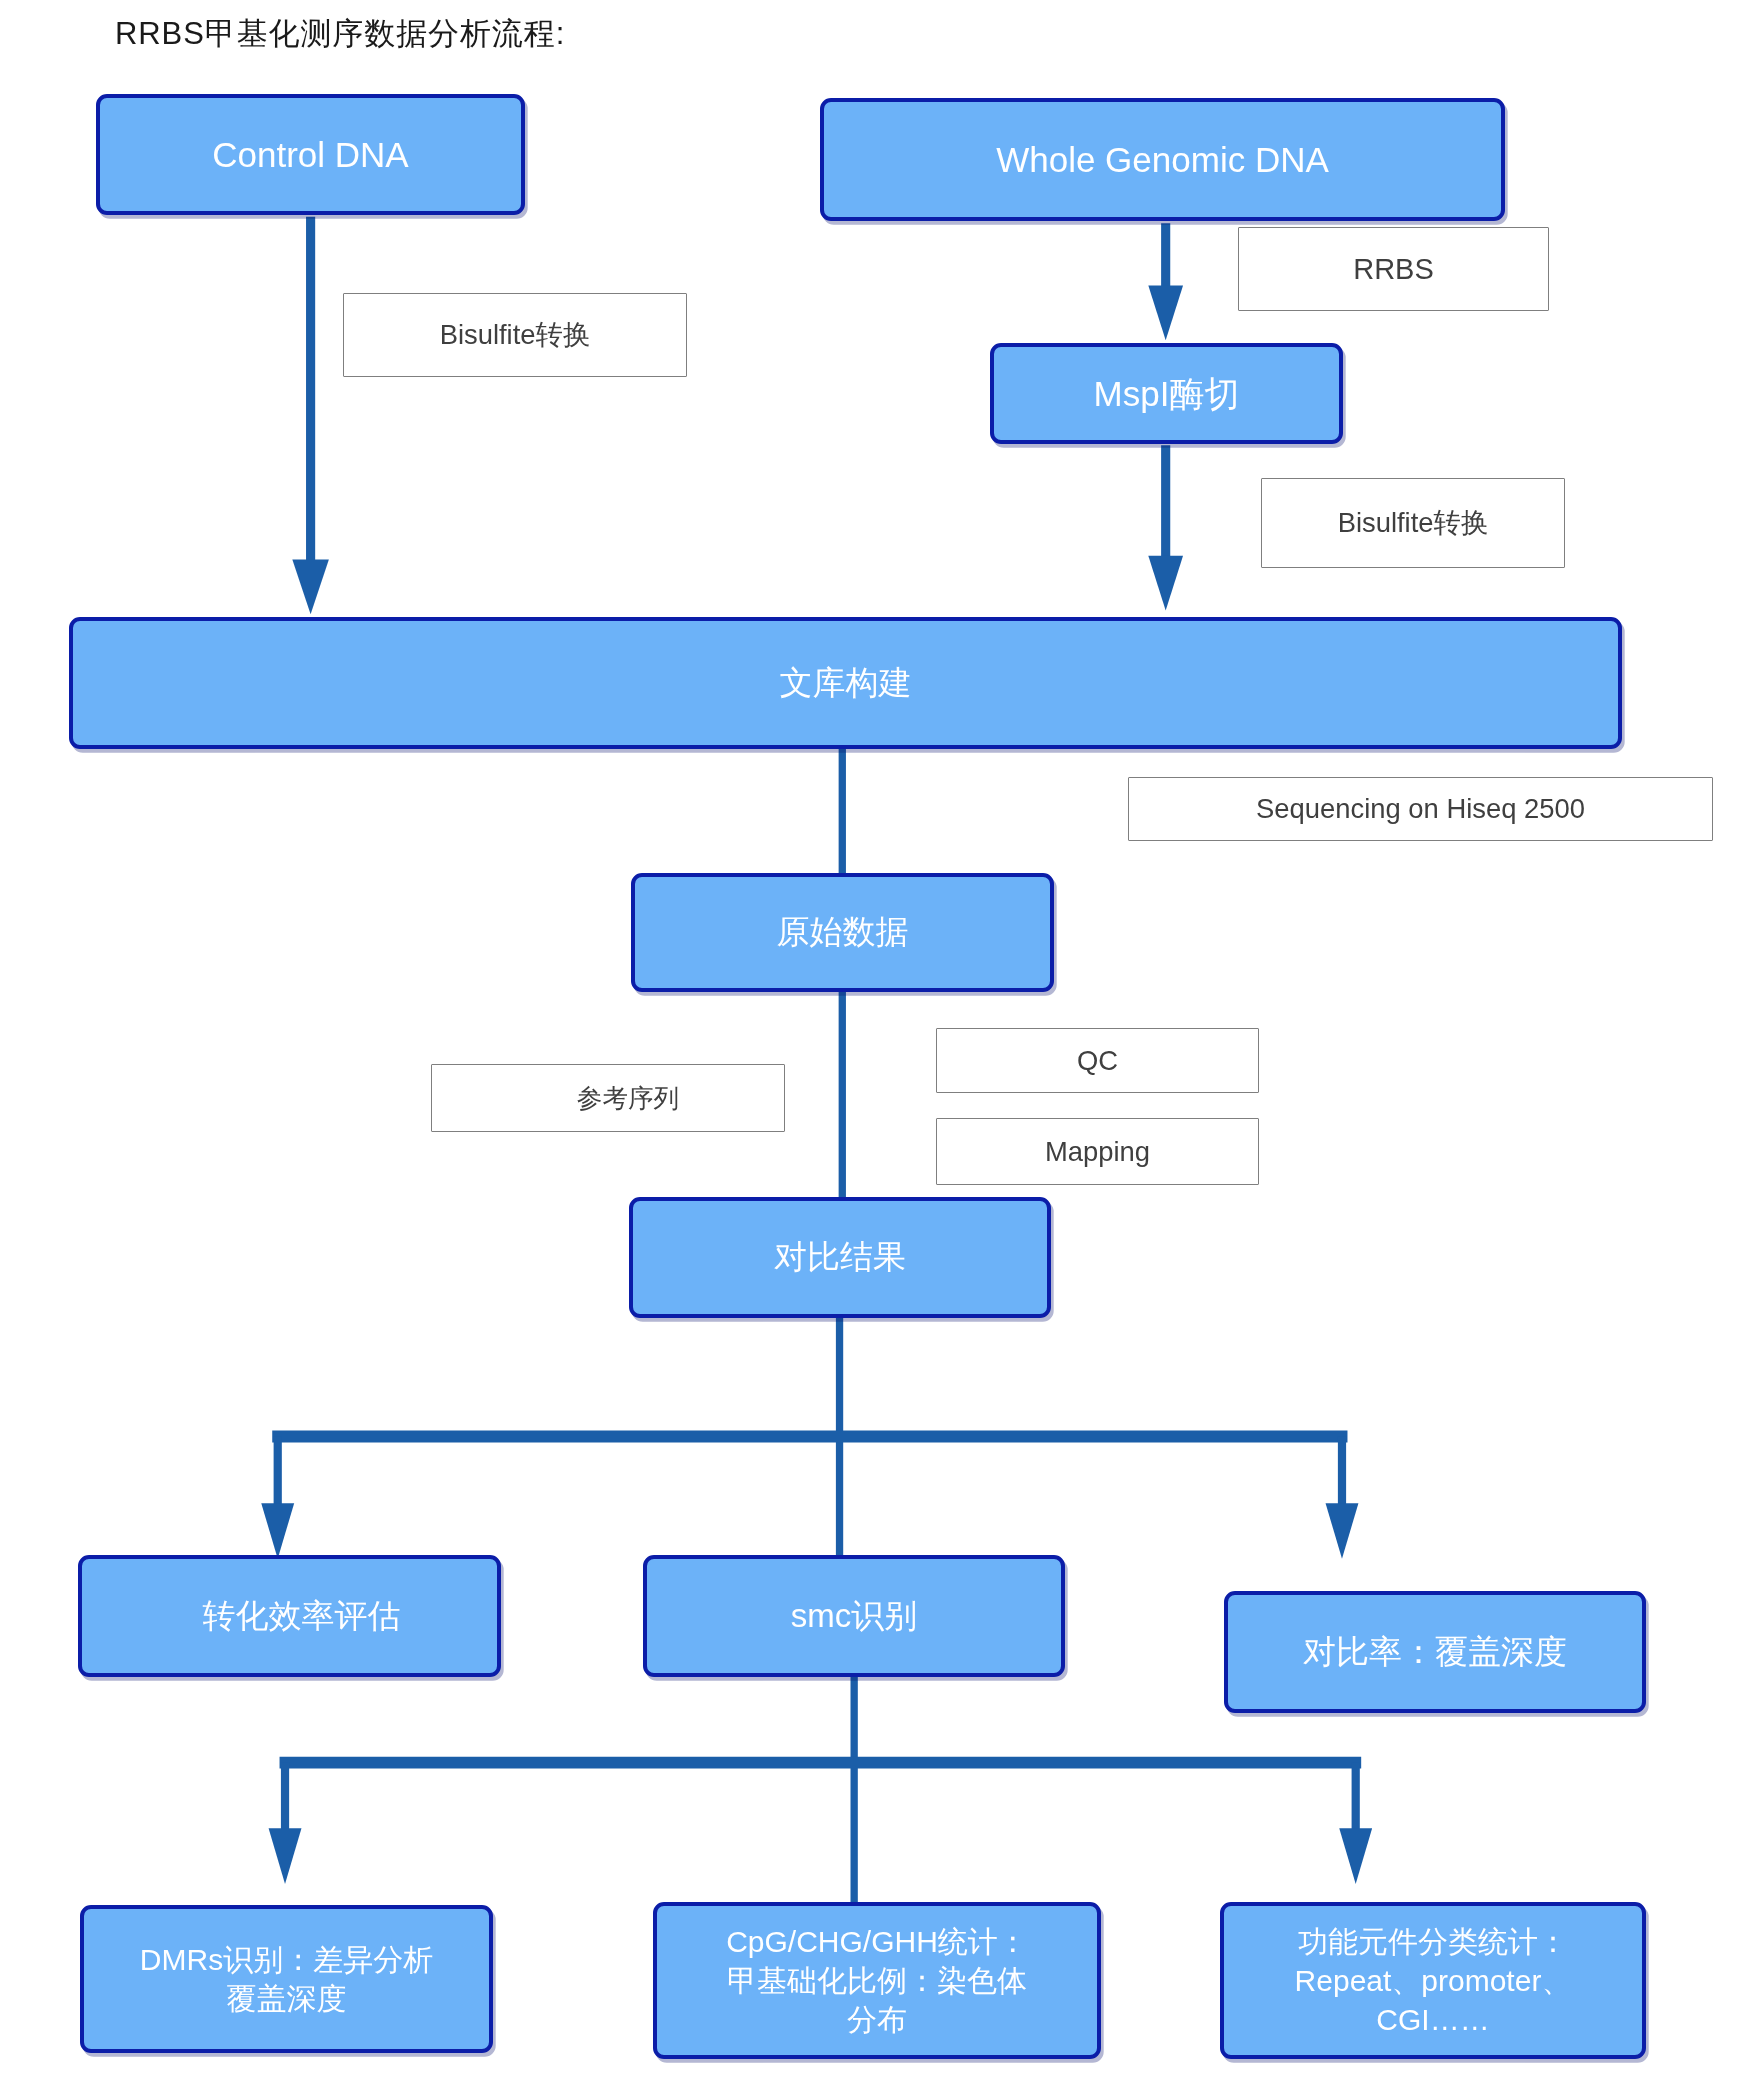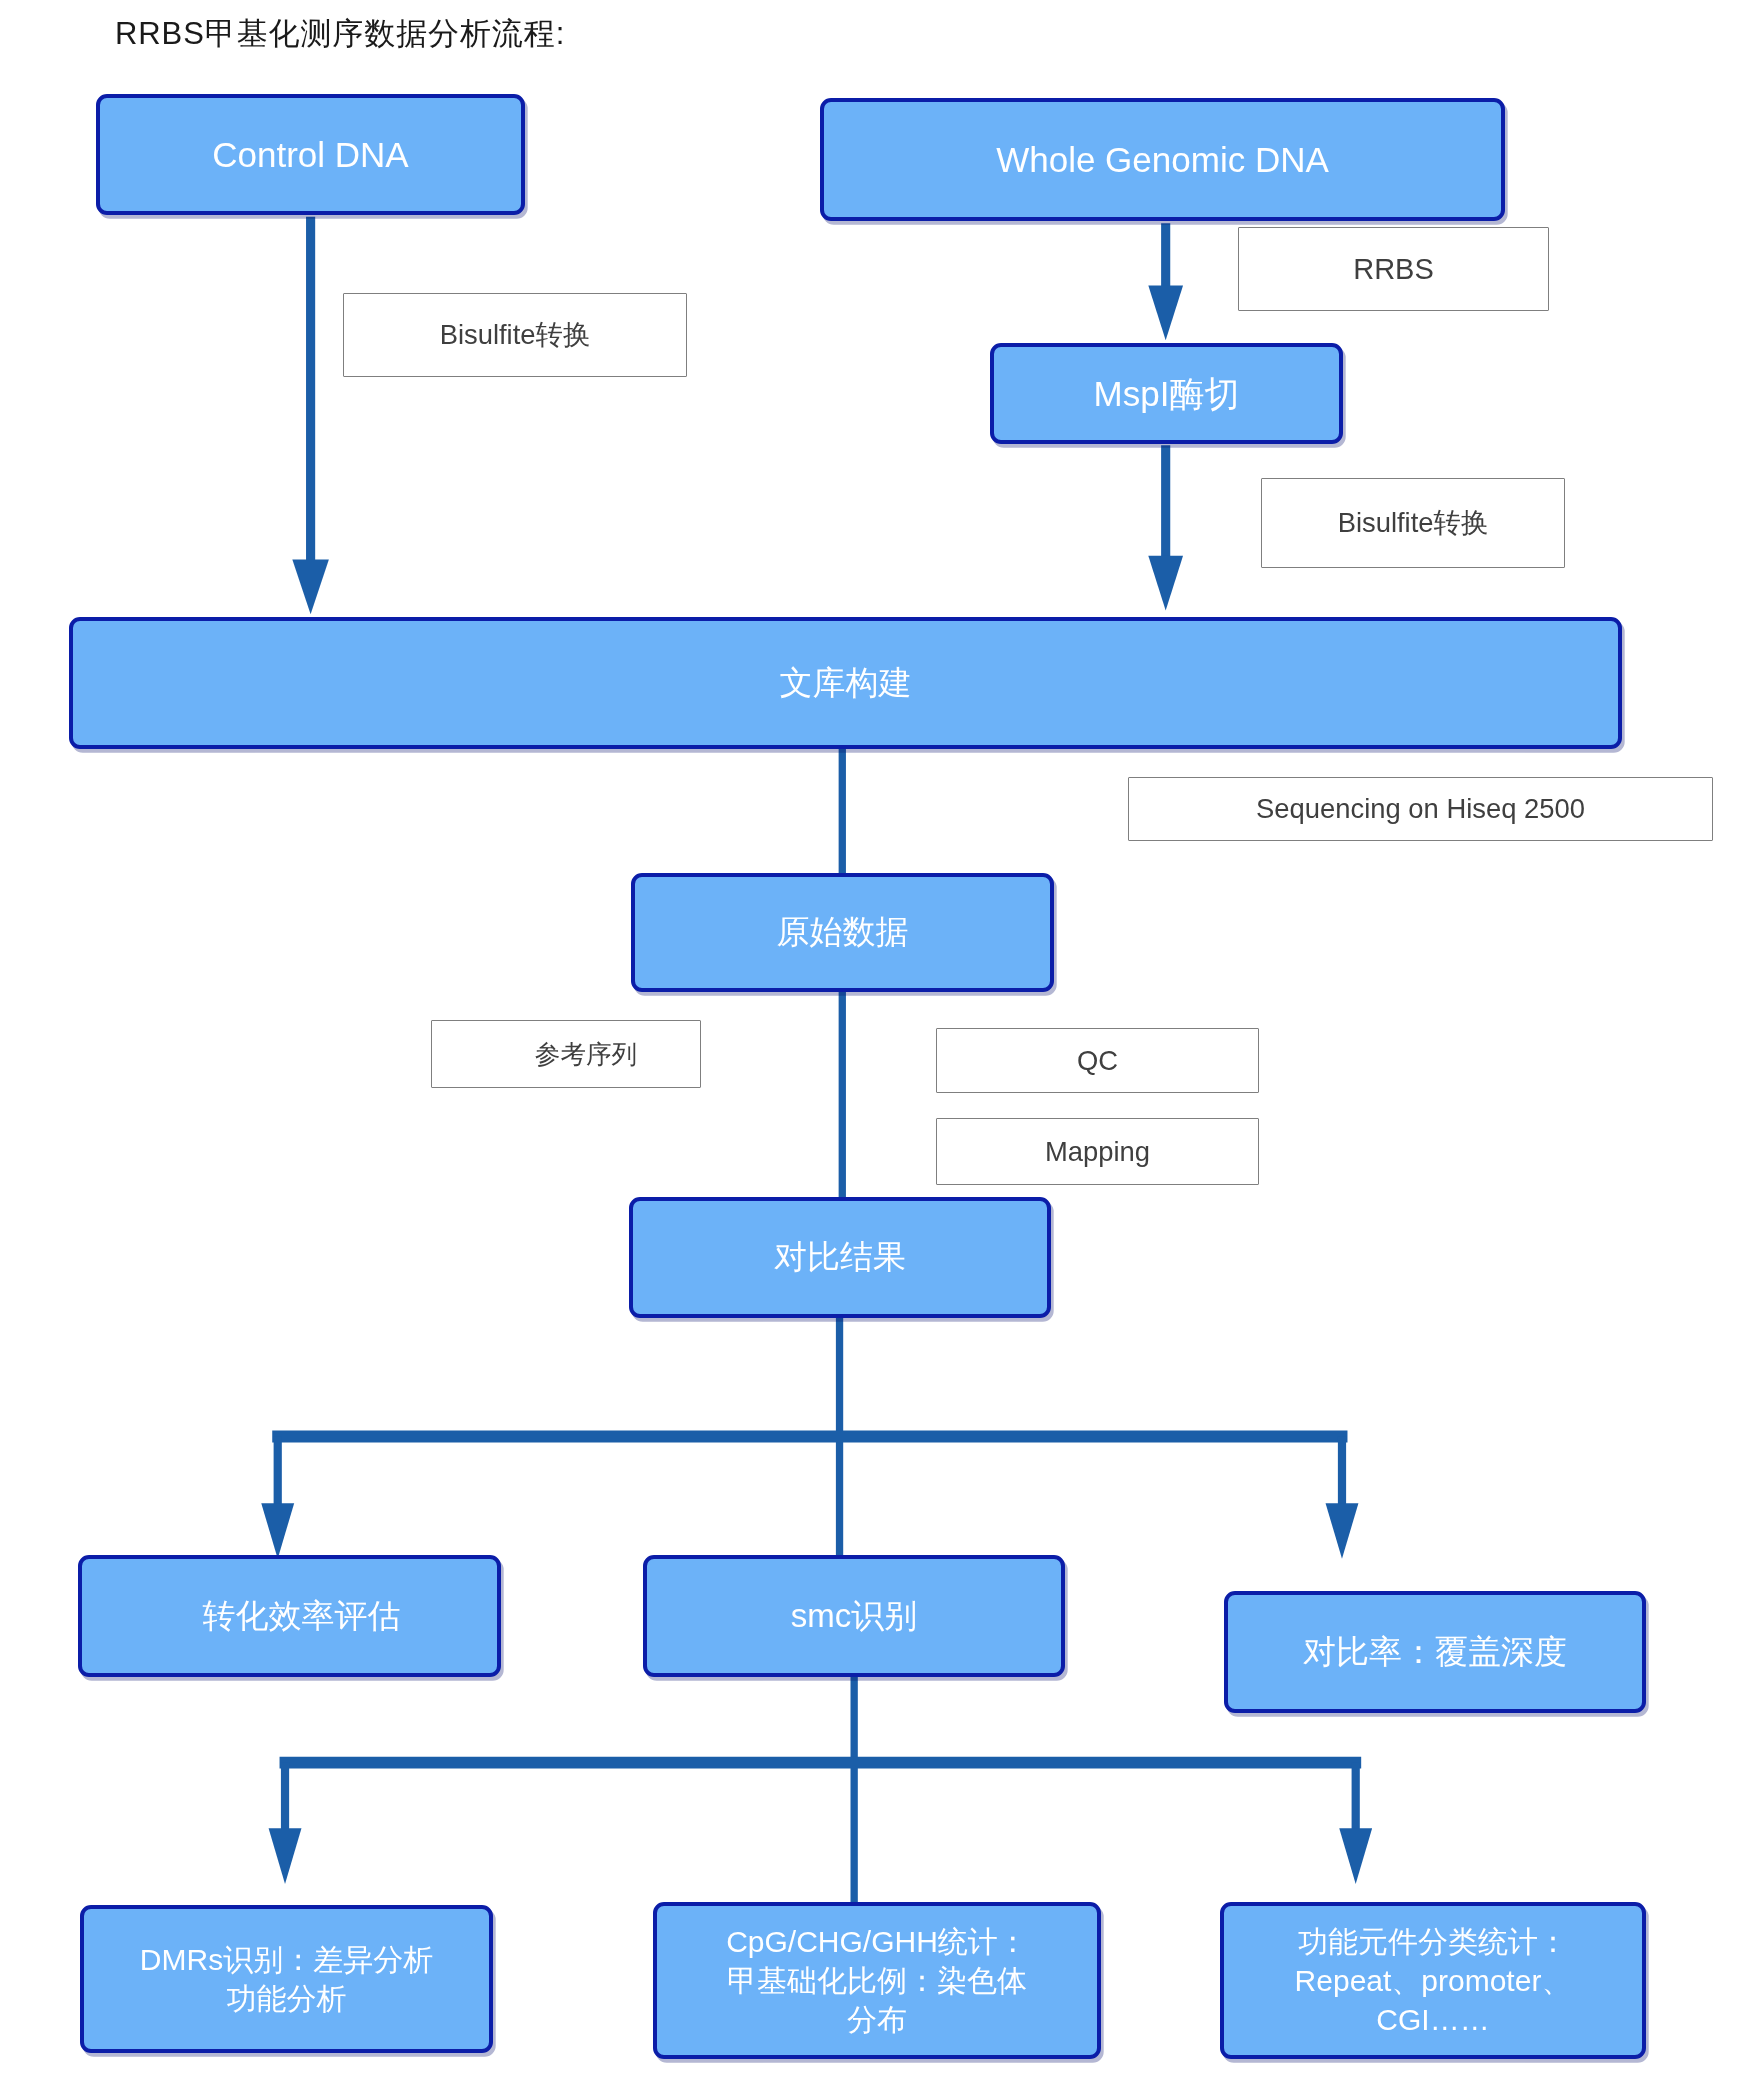--- a/index.html
+++ b/index.html
@@ -94,38 +94,38 @@
 
   <div class="node" style="left:629px;top:1197px;width:422px;height:121px;font-size:33px;">对比结果</div>
 
   <div class="node" style="left:78px;top:1555px;width:423px;height:122px;font-size:33px;padding-left:24px;">转化效率评估</div>
 
   <div class="node" style="left:643px;top:1555px;width:422px;height:122px;font-size:33px;">smc识别</div>
 
   <div class="node" style="left:1224px;top:1555px;width:422px;height:122px;font-size:33px;margin-top:36px;">对比率：覆盖深度</div>
 
   <div class="node" style="left:80px;top:1905px;width:413px;height:148px;font-size:30px;">DMRs识别：差异分析
-功能分析</div>
+覆盖深度</div>
 
   <div class="node" style="left:653px;top:1902px;width:448px;height:157px;font-size:30px;">CpG/CHG/GHH统计：
 甲基础化比例：染色体
 分布</div>
 
   <div class="node" style="left:1220px;top:1902px;width:426px;height:157px;font-size:30px;">功能元件分类统计：
 Repeat、promoter、
 CGI……</div>
 
   <div class="label" style="left:1238px;top:227px;width:311px;height:84px;font-size:29px;">RRBS</div>
 
   <div class="label" style="left:343px;top:293px;width:344px;height:84px;font-size:27.4px;">Bisulfite转换</div>
 
   <div class="label" style="left:1261px;top:478px;width:304px;height:90px;font-size:27.4px;">Bisulfite转换</div>
 
   <div class="label" style="left:1128px;top:777px;width:585px;height:64px;font-size:27.4px;">Sequencing on Hiseq 2500</div>
 
-  <div class="label" style="left:431px;top:1020px;width:270px;height:68px;font-size:25.6px;padding-left:40px;">参考序列</div>
+  <div class="label" style="left:431px;top:1064px;width:354px;height:68px;font-size:25.6px;padding-left:40px;">参考序列</div>
 
   <div class="label" style="left:936px;top:1028px;width:323px;height:65px;font-size:27.4px;">QC</div>
 
   <div class="label" style="left:936px;top:1118px;width:323px;height:67px;font-size:27.4px;">Mapping</div>
 
 </div>
 
 
 </body></html>

